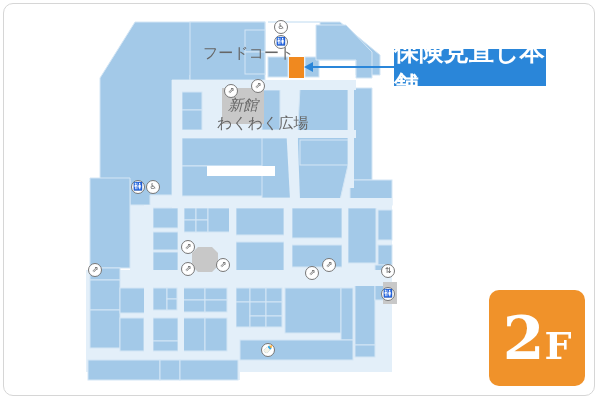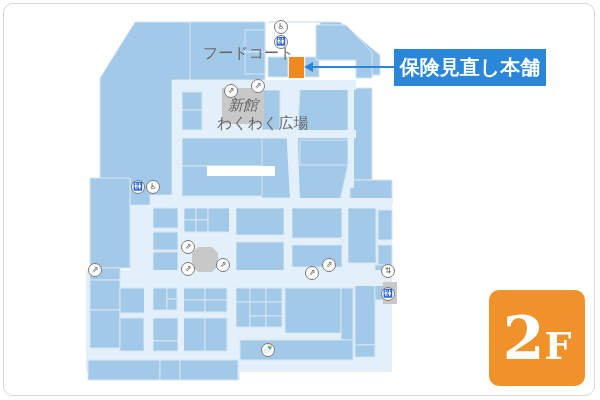--- a/index.html
+++ b/index.html
@@ -1,19 +1,19 @@
 <!DOCTYPE html>
 <html><head>
 <meta charset="utf-8">
 <style>
   html, body { margin:0; padding:0; width:600px; height:400px; background:#ffffff; overflow:hidden; }
   body { font-family: "DejaVu Sans", sans-serif; }
   .frame { position:absolute; left:3px; top:3px; width:592px; height:393px; border:1px solid #d6d6d6; border-radius:10px; background:#fff; box-sizing:border-box; }
   .map { position:absolute; left:0; top:0; width:600px; height:400px; }
-  .callout { position:absolute; left:394px; top:49px; width:152px; height:37px; background:#2a86d9; color:#fff; font-size:20px; font-weight:bold; display:flex; align-items:center; justify-content:center; letter-spacing:0px; }
+  .callout { position:absolute; left:394px; top:49px; width:152px; height:37px; background:#2a86d9; color:#fff; font-size:25px; font-weight:bold; display:flex; align-items:center; justify-content:center; letter-spacing:0px; }
   .floor-badge { position:absolute; left:489px; top:290px; width:96px; height:96px; background:#f0922a; border-radius:10px; color:#fff; display:flex; align-items:baseline; justify-content:center; font-family:"DejaVu Serif", serif; font-weight:bold; }
   .floor-badge .num { font-size:60px; line-height:96px; }
   .floor-badge .unit { font-size:38px; }
   .label { position:absolute; font-size:15px; color:#666; text-align:center; line-height:11px; white-space:nowrap; }
   .icon { position:absolute; width:14px; height:14px; border-radius:50%; background:#fff; border:1px solid #777; box-sizing:border-box; font-size:8px; color:#555; display:flex; align-items:center; justify-content:center; line-height:1; }
 </style>
 </head>
 <body>
 
 <div class="frame"></div>

